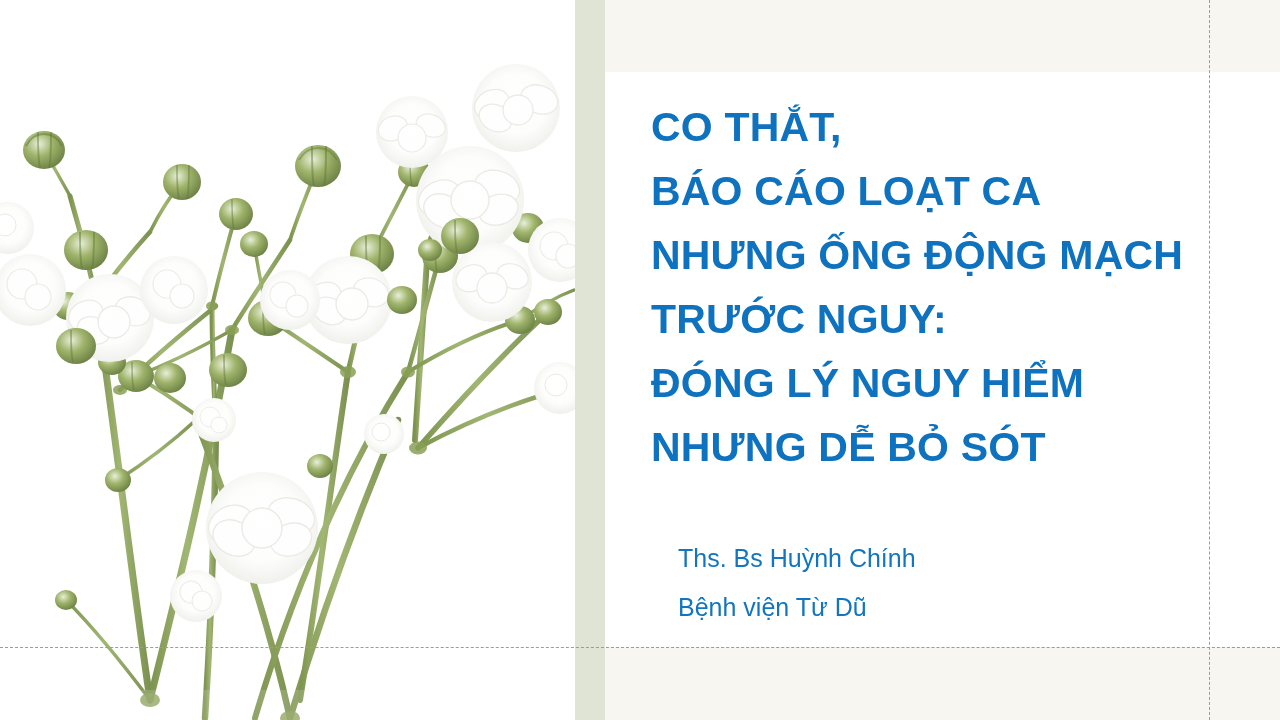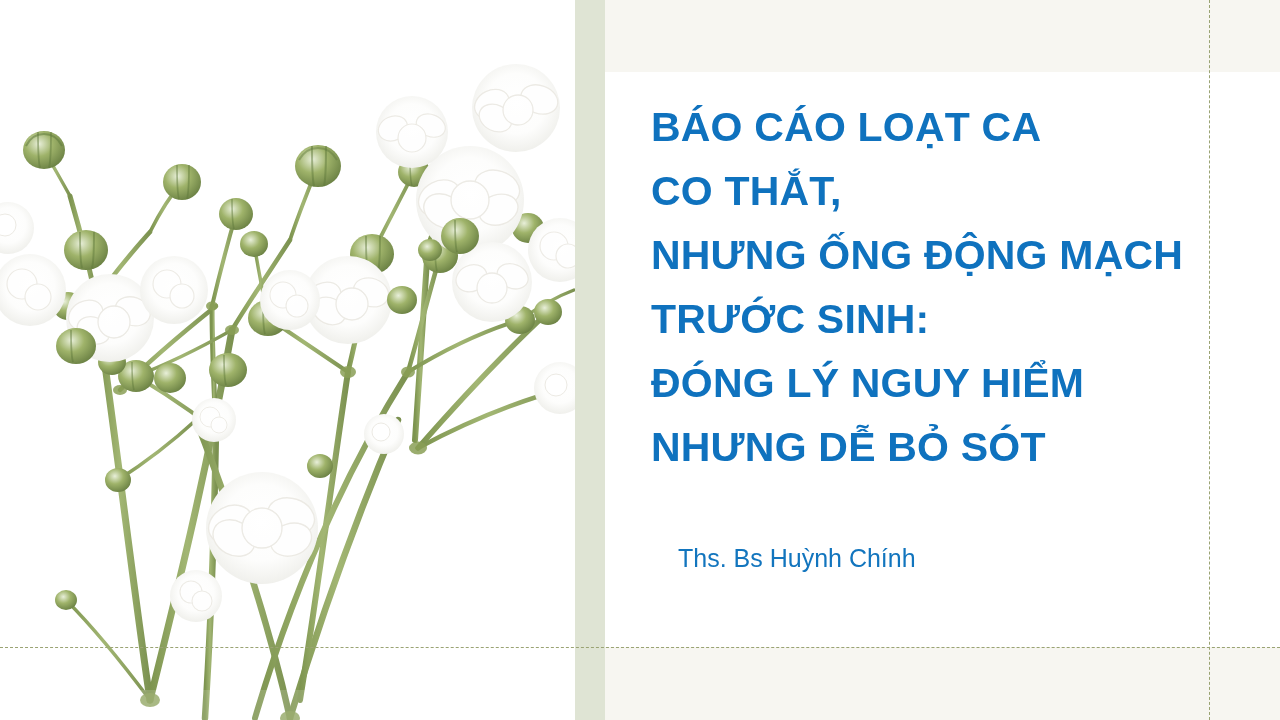--- a/index.html
+++ b/index.html
@@ -417,25 +417,26 @@
       </g>
 
       <rect x="0" y="690" width="575" height="30" fill="#ffffff" opacity="0.15"></rect>
     </svg>
   </div>
 
   <div class="guide-h"></div>
   <div class="guide-v"></div>
 
   <div class="title-block">
+    <div class="title-line">CO THẮT,</div>
     <div class="title-line">BÁO CÁO LOẠT CA</div>
-    <div class="title-line">CO THẮT,</div>
     <div class="title-line">NHƯNG ỐNG ĐỘNG MẠCH</div>
-    <div class="title-line">TRƯỚC SINH:</div>
+    <div class="title-line">TRƯỚC NGUY:</div>
     <div class="title-line">ĐÓNG LÝ NGUY HIỂM</div>
     <div class="title-line">NHƯNG DỄ BỎ SÓT</div>
   </div>
 
   <div class="author-block">
     <div class="author-line">Ths. Bs Huỳnh Chính</div>
+    <div class="author-line">Bệnh viện Từ Dũ</div>
   </div>
 
 </div>
 
 </body></html>

